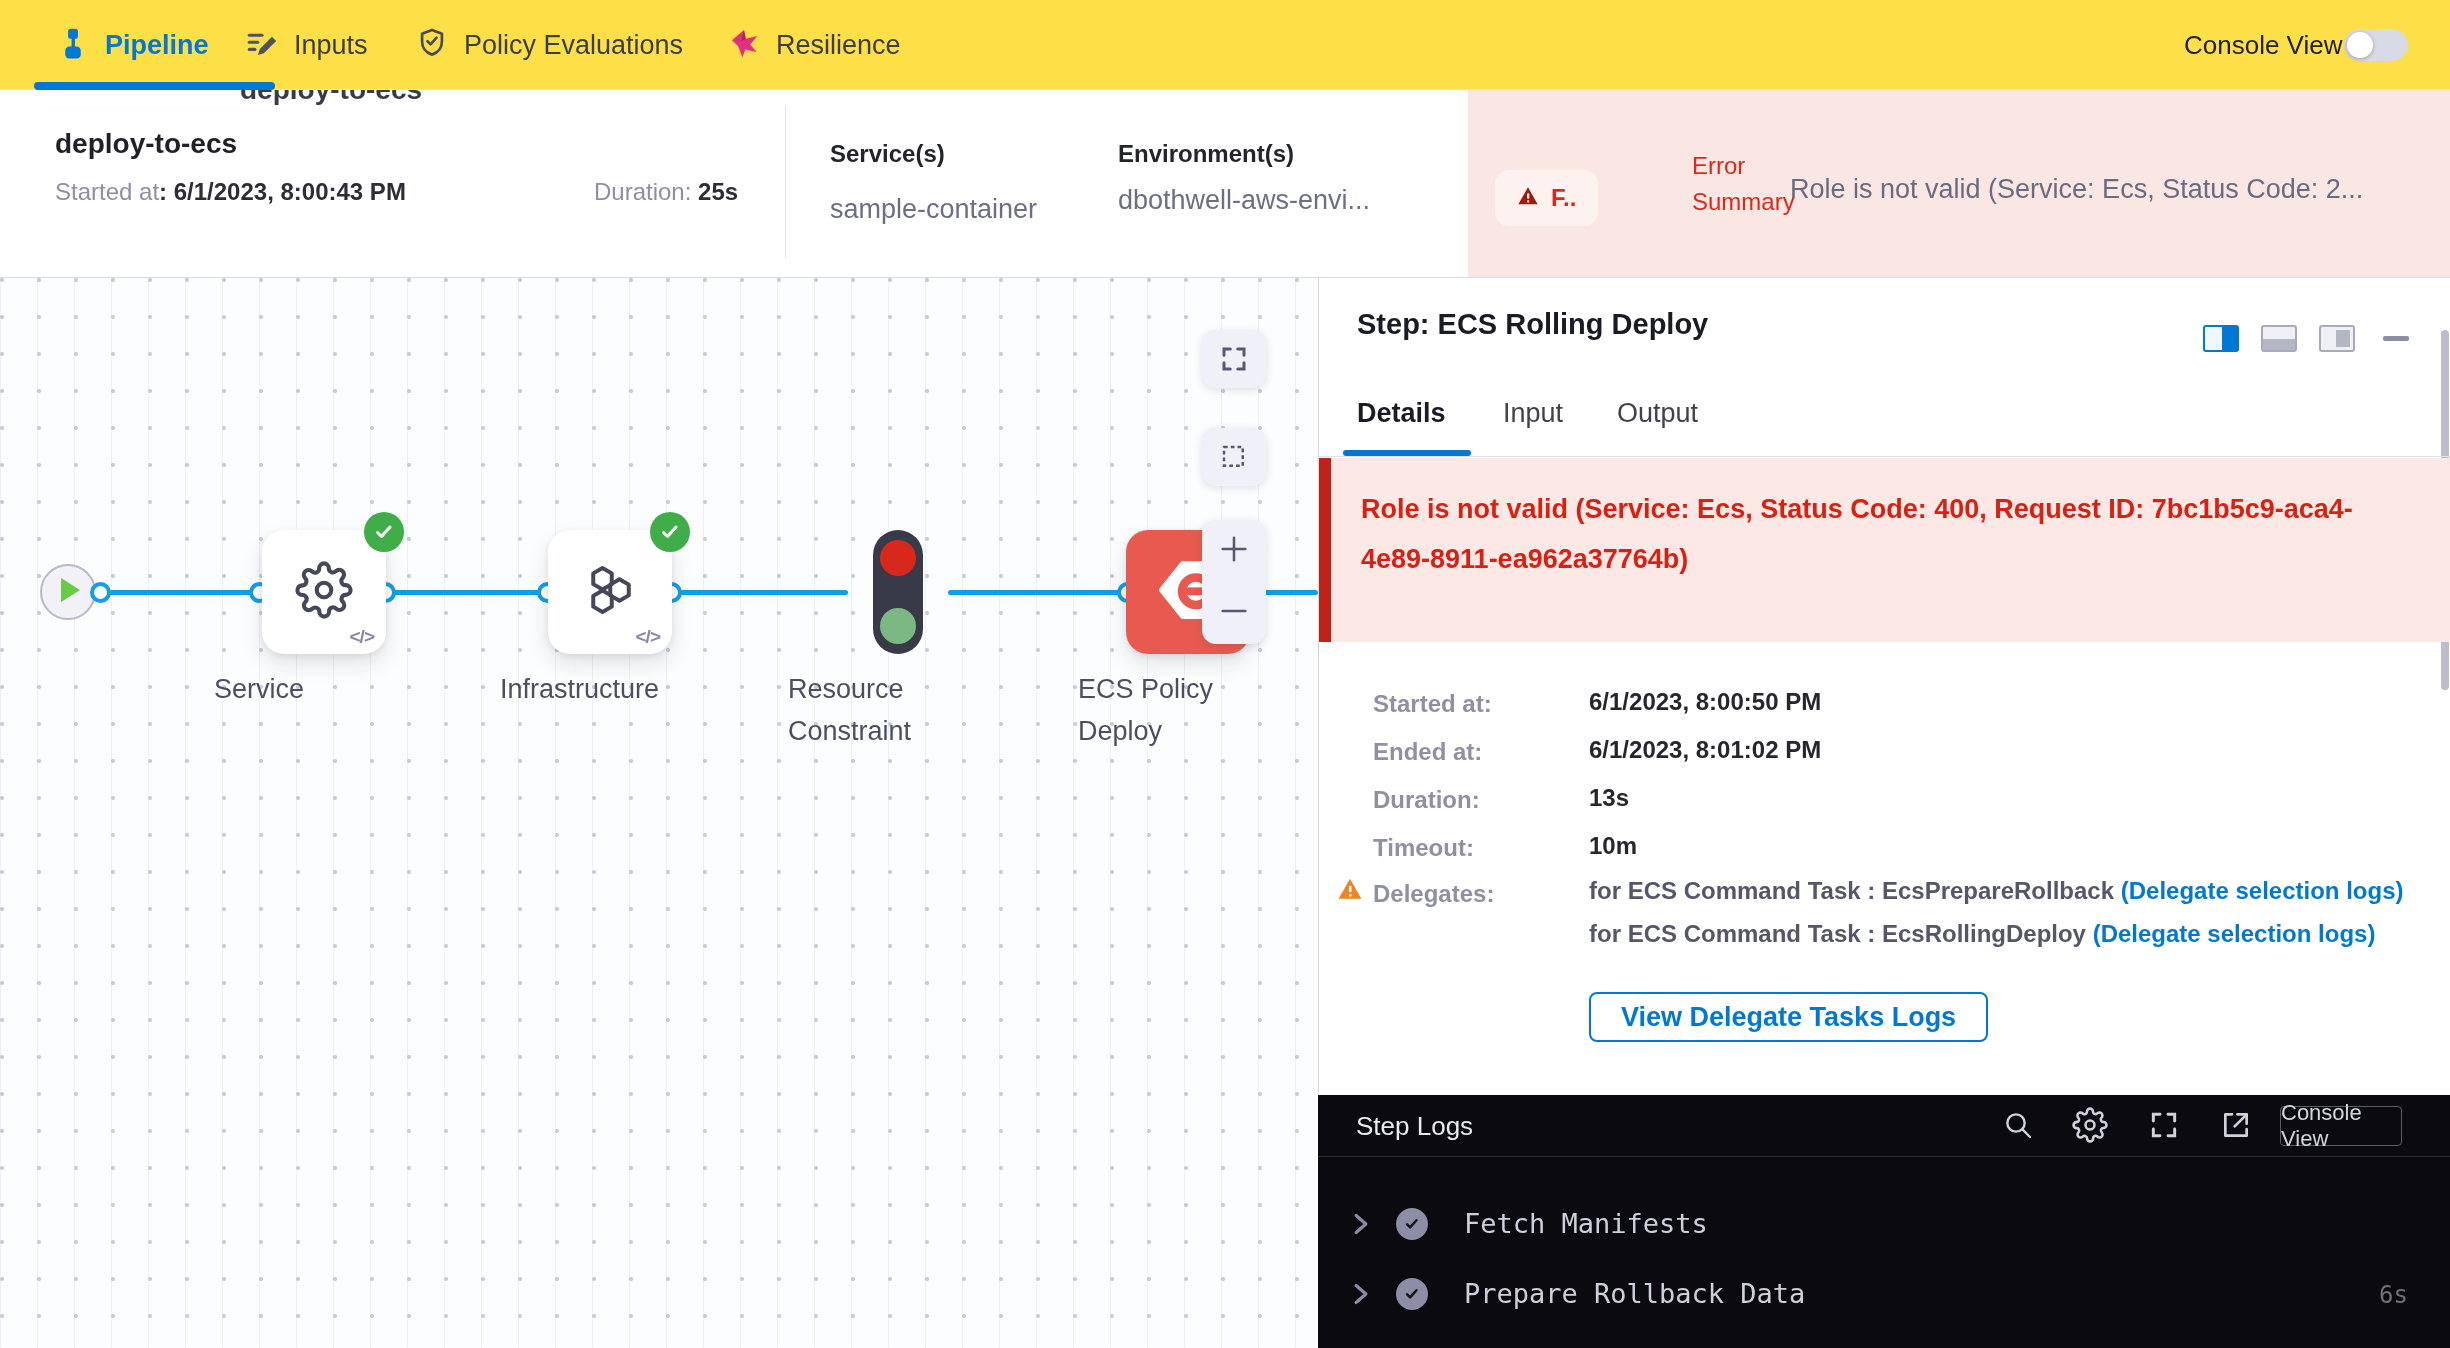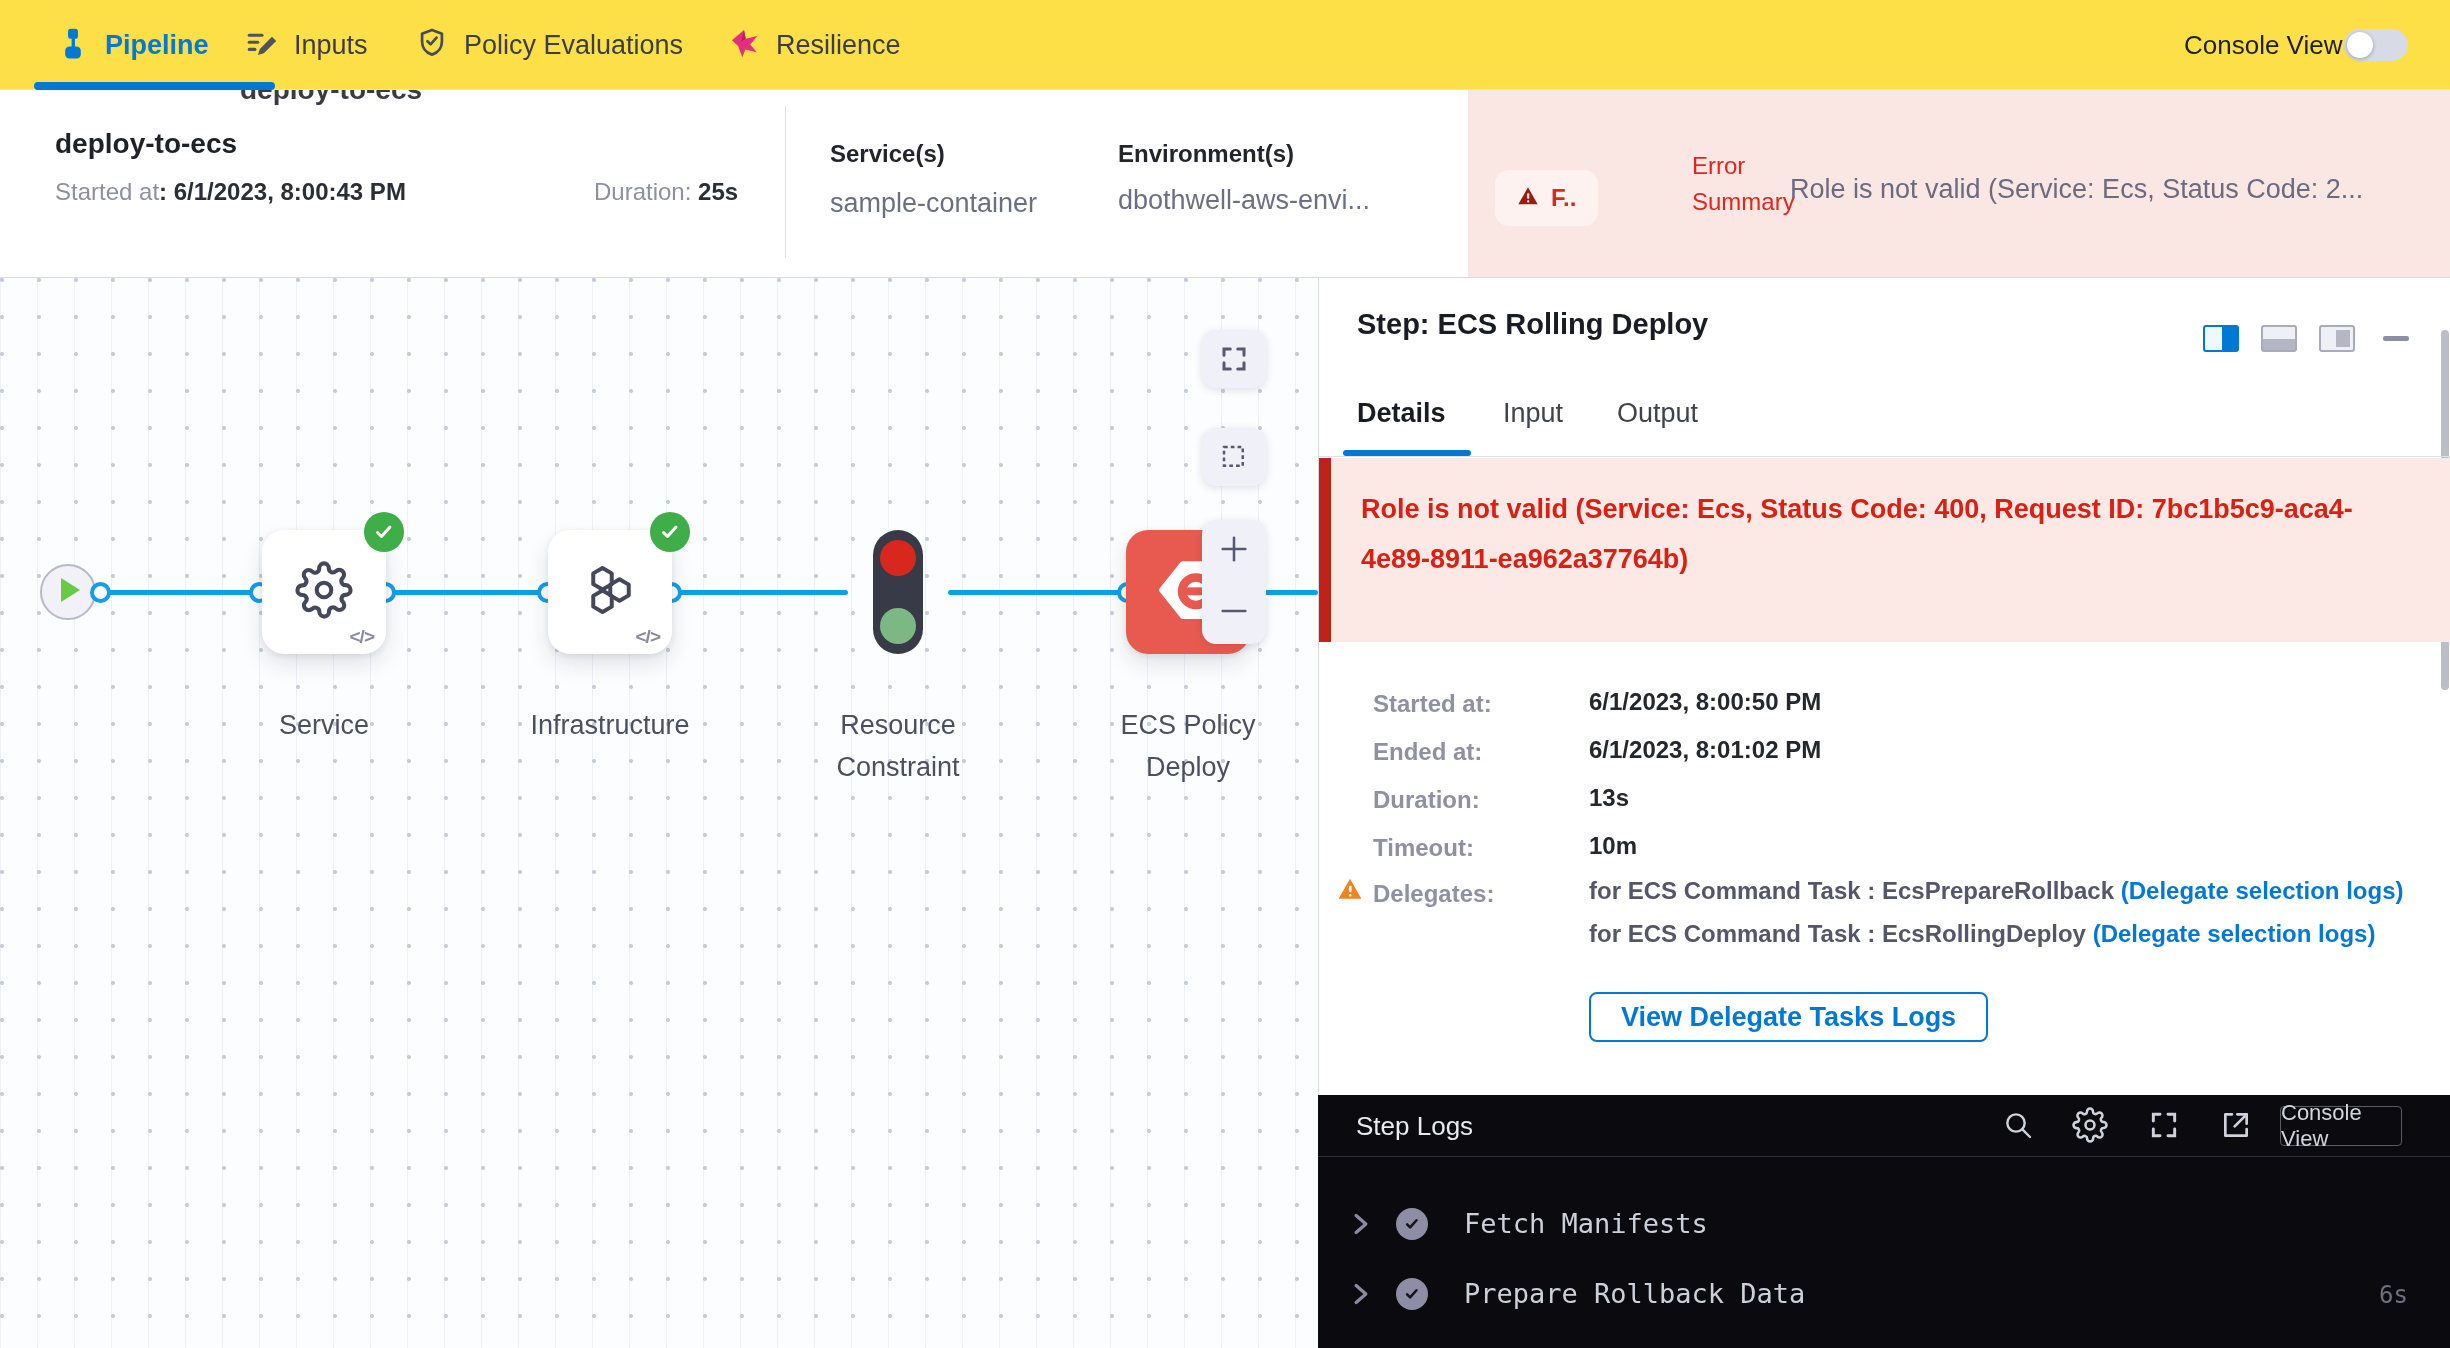--- a/index.html
+++ b/index.html
@@ -21,21 +21,21 @@
   #runheader { left:0; top:90px; width:2450px; height:188px; background:#fff; border-bottom:1px solid #d9dbe3; overflow:hidden; }
   #clipped-title { left:240px; top:-16px; font-size:28px; font-weight:700; color:#3a3b46; }
   #pipeline-name { left:55px; top:38px; font-size:28px; font-weight:700; color:#1f2028; }
   .meta-line { font-size:24px; color:#8e8fa3; }
   .meta-line b { color:#2c2d37; font-weight:700;text-align:center; }
   #started-line { left:55px; top:88px; }
   #duration-line { left:594px; top:88px; }
   #hdr-divider { left:785px; top:16px; width:1px; height:152px; background:#e0e2e9; }
   .col-label { font-size:24px; font-weight:700; color:#23242c; }
   .col-value { font-size:27px; color:#6c6e84; }
-  #svc-label { left:830px; top:50px; } #svc-value { left:830px; top:98px;text-align:center; }
+  #svc-label { left:830px; top:50px; } #svc-value { left:830px; top:104px;text-align:center; }
   #env-label { left:1118px; top:50px; } #env-value { left:1118px; top:95px; }
   #error-band { left:1468px; top:0; width:982px; height:188px; background:#fae6e2; }
   #status-badge { left:27px; top:80px; height:56px; padding:0 22px; background:#fdf2f0; border-radius:14px; display:flex; align-items:center; gap:12px; }
   #status-badge .txt { font-size:24px; font-weight:700; color:#df281c; }
   #error-summary-label { left:224px; top:58px; width:112px; font-size:24px; line-height:36px; color:#df281c; }
   #error-summary-msg { left:322px; top:84px; width:628px; font-size:27px; color:#6a6b80; white-space:nowrap; overflow:hidden; }
 
   
   #canvas { left:0; top:278px; width:1318px; height:1070px;
     background-color:#fcfdfe;
@@ -43,21 +43,21 @@
       linear-gradient(90deg, rgba(173,196,230,0.20) 0 1px, transparent 1px),
       radial-gradient(circle at 2px 2px, #c9cdd7 1.6px, transparent 2.4px);
     background-size:37px 100%, 37px 37px; }
   .edge { position:absolute; top:312px; height:5px; background:#0aa1e6; border-radius:3px; }
   .dot { position:absolute; width:21px; height:21px; border-radius:50%; background:#fff; border:4px solid #129fe8; }
   #start-node { left:40px; top:286px; width:56px; height:56px; border-radius:50%; background:#f1f1f7; border:2px solid #b7b8c9; display:flex; align-items:center; justify-content:center; }
   .node-card { position:absolute; top:252px; width:124px; height:124px; background:#fff; border-radius:22px;
     box-shadow:0 10px 22px rgba(35,36,58,.12), 0 2px 6px rgba(35,36,58,.08); display:flex; align-items:center; justify-content:center; }
   .code-glyph { position:absolute; right:12px; bottom:6px; font-size:19px; font-weight:700; color:#8789a2; letter-spacing:-1px; }
   .check-badge { position:absolute; top:234px; width:40px; height:40px; border-radius:50%; background:#3fae49; display:flex; align-items:center; justify-content:center; }
-  .node-label { position:absolute; top:390px; width:220px; text-align:center; font-size:27px; line-height:42px; color:#4c4e62;margin-top:36px; }
+  .node-label { position:absolute; top:390px; width:220px; font-size:27px; line-height:42px; color:#4c4e62; }
   #traffic-body { left:873px; top:252px; width:50px; height:124px; border-radius:25px; background:#393a48; }
   #traffic-red { left:880px; top:262px; width:36px; height:36px; border-radius:50%; background:#d8271c; }
   #traffic-green { left:880px; top:330px; width:36px; height:36px; border-radius:50%; background:#7cb884; }
   #ecs-card { left:1126px; background:#e85a50; }
   .float-btn { position:absolute; left:1202px; width:64px; height:58px; border-radius:14px; background:#f0f1f8;
     box-shadow:0 2px 8px rgba(40,41,61,.14); display:flex; align-items:center; justify-content:center; cursor:pointer; }
   #zoom-panel { position:absolute; left:1202px; top:242px; width:64px; height:124px; border-radius:14px; background:#f0f1f8;
     box-shadow:0 2px 8px rgba(40,41,61,.14); display:flex; flex-direction:column; align-items:center; justify-content:space-around; }
 
   

